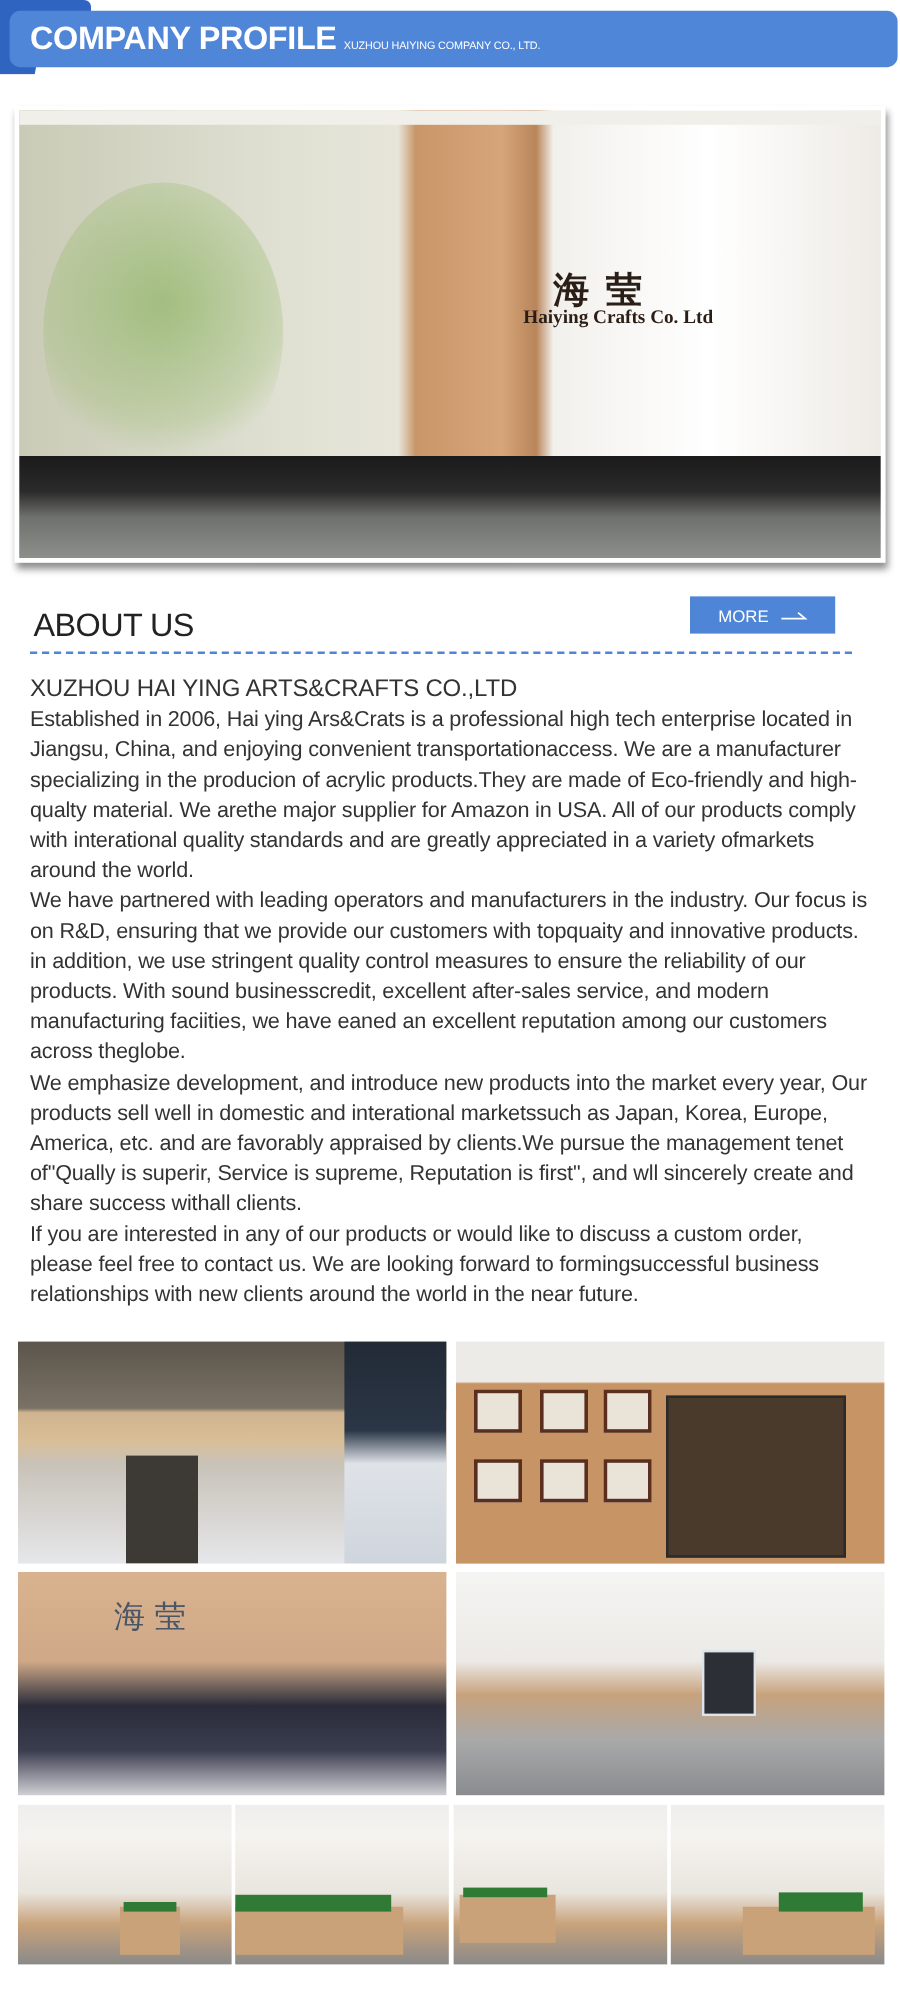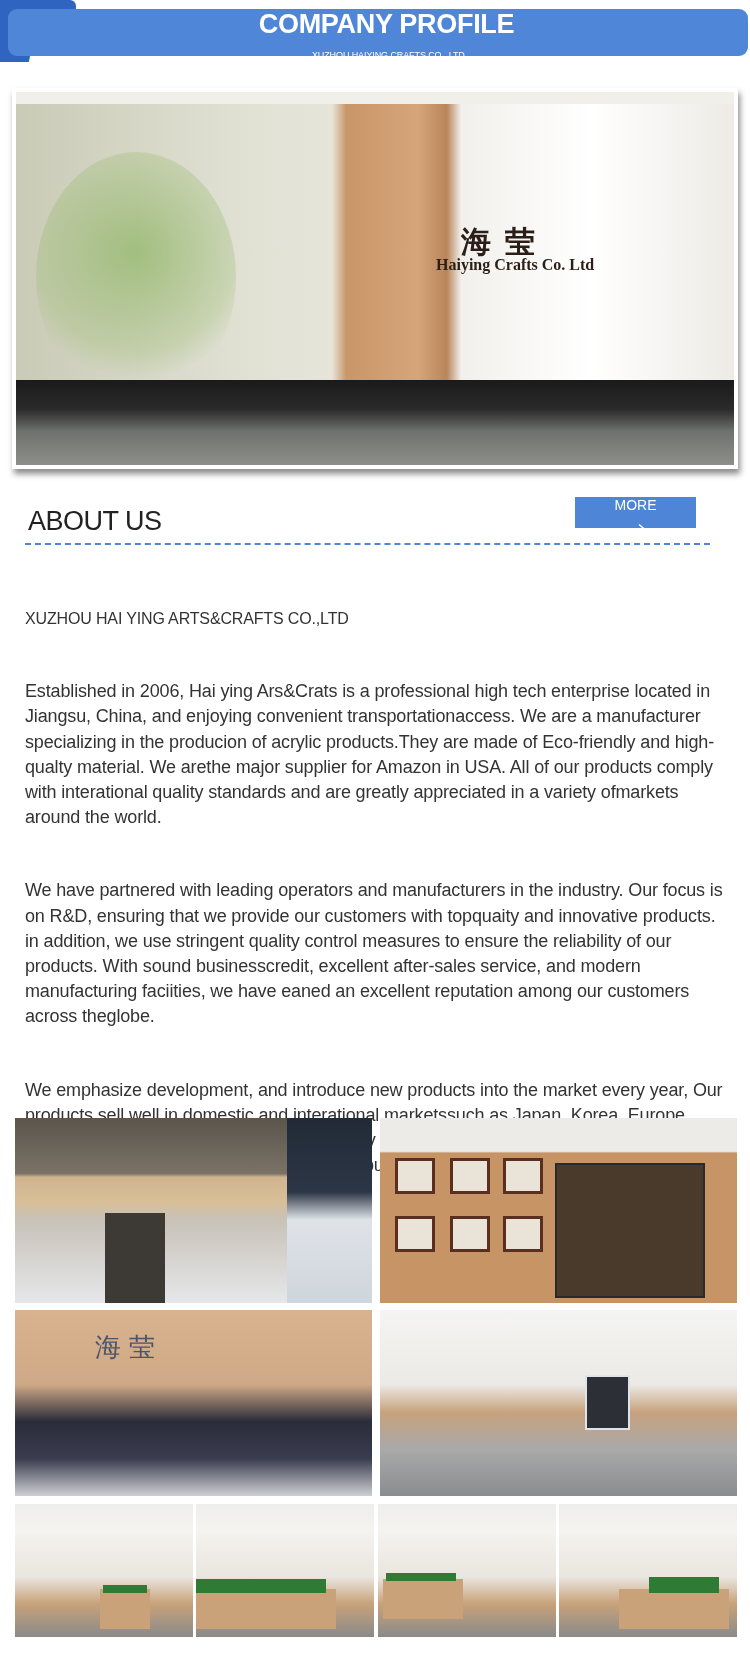--- a/index.html
+++ b/index.html
@@ -9,21 +9,21 @@
     
     .banner-tab {
       position: absolute; left: 0; top: 0; width: 76px; height: 62px;
       background: #2f65c0;
       clip-path: polygon(0 0, 100% 0, 100% 75%, 42% 75%, 38% 100%, 0 100%);
       border-top-right-radius: 6px;
     }
     .banner {
       position: absolute; left: 8px; top: 9px; width: 740px; height: 47px;
       background: #5086d8; border-radius: 9px;
-      display: flex; align-items: center; padding-left: 17px; flex-direction: column;
+      display: flex; align-items: center; padding-left: 17px;
     }
     .banner-title {
       color: #ffffff; font-weight: bold; font-size: 27px; letter-spacing: -0.3px;
       font-family: "Liberation Sans", sans-serif;
     }
     .banner-sub {
       color: #ffffff; font-size: 9px; margin-left: 6px; margin-top: 10px;
       letter-spacing: -0.1px;
     }
 
@@ -59,35 +59,34 @@
     
     .about-title {
       position: absolute; left: 28px; top: 506px; font-size: 27px; font-weight: normal;
       color: #222222; letter-spacing: -0.5px;
     }
     .more-btn {
       position: absolute; left: 575px; top: 497px; width: 121px; height: 31px;
       background: #4e85d6; color: #ffffff; font-size: 14px;
       display: flex; align-items: center; justify-content: center; gap: 10px;
       cursor: pointer;
-      flex-direction: column;
     }
     .more-arrow { display:inline-block; width: 22px; height: 8px; position: relative; }
     .more-arrow svg { position:absolute; left:0; top:0; }
     .dash-line {
       position: absolute; left: 25px; top: 543px; width: 685px; height: 0;
       border-top: 2px dashed #4e85d6;
     }
     .about-body {
       position: absolute; left: 25px; top: 562px; width: 700px;
       font-size: 18px; line-height: 25.2px; color: #333333;
       letter-spacing: -0.15px;
     }
-    .about-body .company { display:block; font-size:16px;margin-top:44px; }
-    .about-body p { display:block;margin-top:48px; }
+    .about-body .company { display:block; font-size:20px; }
+    .about-body p { display:block; }
 
     
     .photo { position: absolute; overflow: hidden; }
     .p-building { left: 15px; top: 1118px; width: 357px; height: 185px;
       background: linear-gradient(180deg, #5b554c 0%, #7a7265 30%, #cfb48f 32%, #d9bf98 45%, #c8c2b8 55%, #e6e7ea 100%); }
     .p-building .door { position:absolute; left: 90px; top:95px; width:60px; height:90px; background:#3d3a36; }
     .p-building .dark { position:absolute; right:0; top:0; width:85px; height:185px; background: linear-gradient(180deg,#222a36 0%,#2b3646 40%,#dfe3e8 55%,#cfd5dc 100%); }
     .p-certs { left: 380px; top: 1118px; width: 357px; height: 185px;
       background: linear-gradient(180deg, #ecebe8 0%, #ecebe8 18%, #c79466 19%, #c79466 100%); }
     .p-certs .cabinet { position:absolute; left:175px; top:45px; width:150px; height:135px; background:#4a3a2c; border:2px solid #2a2a2a; }
@@ -103,21 +102,21 @@
     .p-shop .table { position:absolute; bottom:8px; height:40px; background:#caa27a; }
     .p-shop .grass { position:absolute; height:8px; background:#2f7a34; }
     .s1 { left: 15px; } .s2 { left: 196px; } .s3 { left: 378px; } .s4 { left: 559px; }
   </style>
 </head>
 <body>
 
 <div class="banner-tab"></div>
 <div class="banner">
   <span class="banner-title">COMPANY PROFILE</span>
-  <span class="banner-sub">XUZHOU HAIYING CRAFTS CO., LTD.</span>
+  <span class="banner-sub">XUZHOU HAIYING COMPANY CO., LTD.</span>
 </div>
 
 <div class="hero-frame">
   <div class="hero-img" title="Company lobby reception wall">
     <div class="ceiling"></div>
     <div class="tree"></div>
     <div class="sign-cn">海莹</div>
     <div class="sign-en">Haiying Crafts Co.  Ltd</div>
     <div class="floor"></div>
   </div>
@@ -132,20 +131,21 @@
       </svg>
   </span>
 </div>
 <div class="dash-line"></div>
 
 <div class="about-body">
   <span class="company">XUZHOU HAI YING ARTS&amp;CRAFTS CO.,LTD</span>
   <p>Established in 2006, Hai ying Ars&amp;Crats is a professional high tech enterprise located in Jiangsu, China, and enjoying convenient transportationaccess. We are a manufacturer specializing in the producion of acrylic products.They are made of Eco-friendly and high-qualty material. We arethe major supplier for Amazon in USA. All of our products comply with interational quality standards and are greatly appreciated in a variety ofmarkets around the world.</p>
   <p>We have partnered with leading operators and manufacturers in the industry. Our focus is on R&amp;D, ensuring that we provide our customers with topquaity and innovative products. in addition, we use stringent quality control measures to ensure the reliability of our products. With sound businesscredit, excellent after-sales service, and modern manufacturing faciities, we have eaned an excellent reputation among our customers across theglobe.</p>
   <p>We emphasize development, and introduce new products into the market every year, Our products sell well in domestic and interational marketssuch as Japan, Korea, Europe, America, etc. and are favorably appraised by clients.We pursue the management tenet of"Qually is superir, Service is supreme, Reputation is first", and wll sincerely create and share success withall clients.</p>
+  <p>If you are interested in any of our products or would like to discuss a custom order, please feel free to contact us. We are looking forward to formingsuccessful business relationships with new clients around the world in the near future.</p>
 </div>
 
 <div class="photo p-building" title="Company building entrance">
   <div class="dark"></div>
   <div class="door"></div>
 </div>
 <div class="photo p-certs" title="Certificates wall and cabinet">
   <div class="frame" style="left:15px;top:40px;"></div>
   <div class="frame" style="left:70px;top:40px;"></div>
   <div class="frame" style="left:123px;top:40px;"></div>

